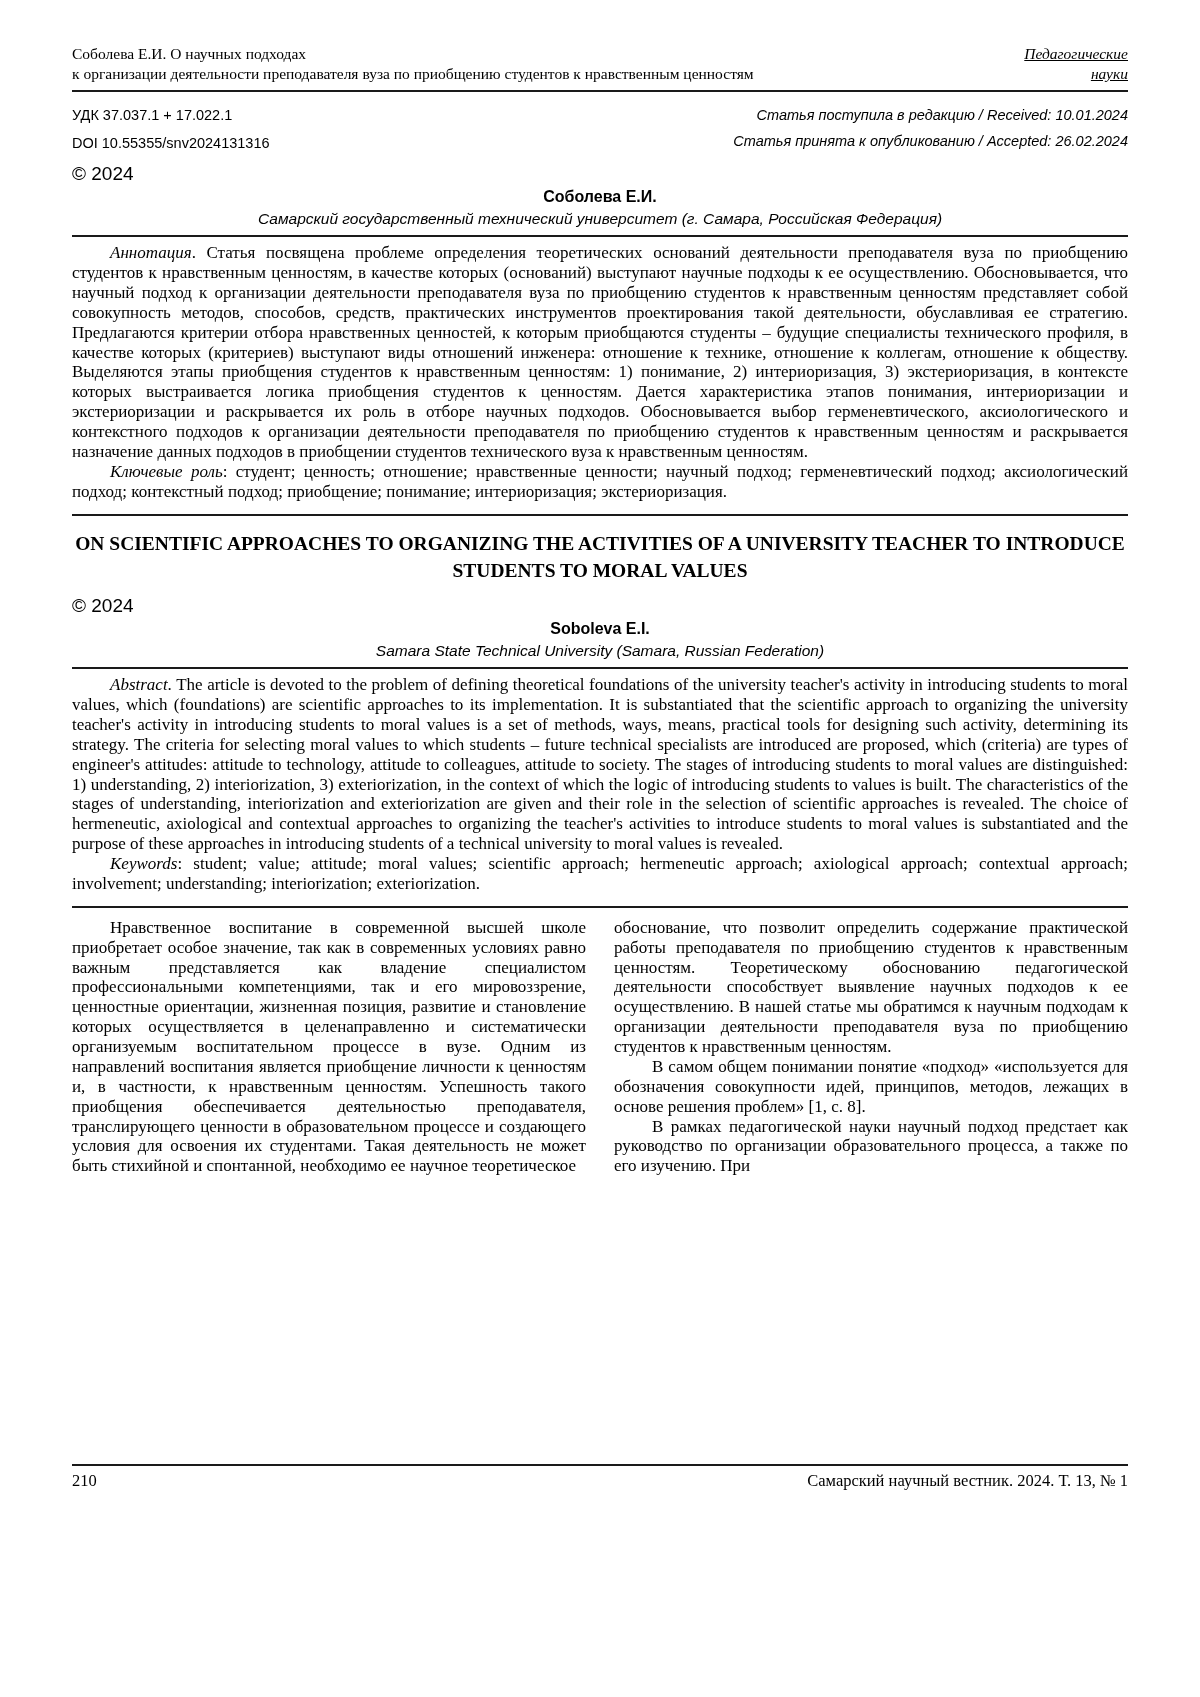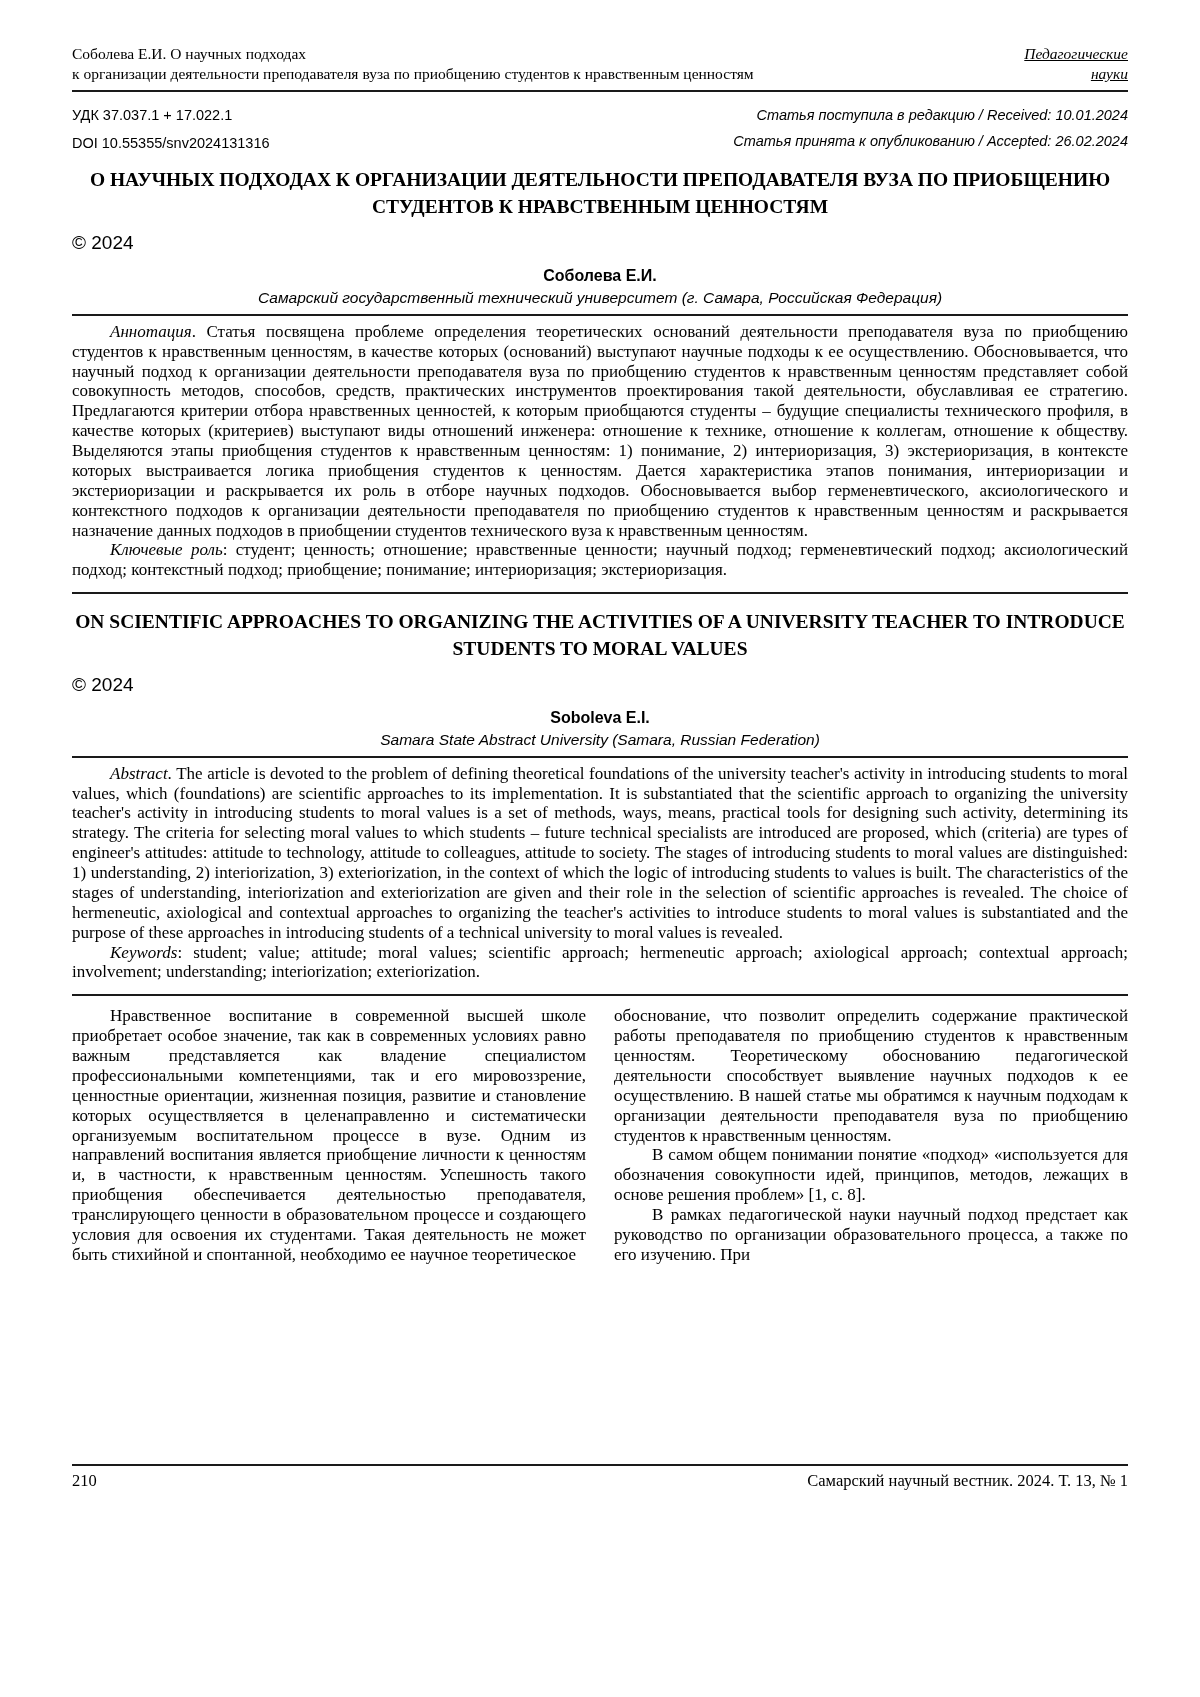--- a/index.html
+++ b/index.html
@@ -58,21 +58,21 @@
     font-weight: bold;
     font-size: 19.5px;
     line-height: 1.4;
   }
   .copyright {
     margin-top: 11px;
     font-family: "Liberation Sans", sans-serif;
     font-size: 19px;
   }
   .author {
-    margin-top: 13px;
+    margin-top: 3px;
     text-align: center;
     font-family: "Liberation Sans", sans-serif;
     font-weight: bold;
     font-size: 16px;
   }
   .affiliation {
     margin-top: 4px;
     text-align: center;
     font-family: "Liberation Sans", sans-serif;
     font-style: italic;
@@ -136,35 +136,34 @@
     <div class="meta-left">
       <div>УДК 37.037.1 + 17.022.1</div>
       <div>DOI 10.55355/snv2024131316</div>
     </div>
     <div class="meta-right">
       <div>Статья поступила в редакцию / Received: 10.01.2024</div>
       <div>Статья принята к опубликованию / Accepted: 26.02.2024</div>
     </div>
   </div>
 
-  <div class="title">О НАУЧНЫХ ПОДХОДАХ К ОРГАНИЗАЦИИ ДЕЯТЕЛЬНОСТИ ПРЕПОДАВАТЕЛЯ ВУЗА ПО ПРИОБЩЕНИЮ СТУДЕНТОВ К НРАВСТВЕННЫМ ЦЕННОСТЯМ</div>
   <div class="copyright">© 2024</div>
   <div class="author">Соболева Е.И.</div>
   <div class="affiliation">Самарский государственный технический университет (г. Самара, Российская Федерация)</div>
   <hr class="rule mt7">
 
   <p class="para mt6"><span class="ital">Аннотация</span><span>. Статья посвящена проблеме определения теоретических оснований деятельности преподавателя вуза по приобщению студентов к нравственным ценностям, в качестве которых (оснований) выступают научные подходы к ее осуществлению. Обосновывается, что научный подход к организации деятельности преподавателя вуза по приобщению студентов к нравственным ценностям представляет собой совокупность методов, способов, средств, практических инструментов проектирования такой деятельности, обуславливая ее стратегию. Предлагаются критерии отбора нравственных ценностей, к которым приобщаются студенты – будущие специалисты технического профиля, в качестве которых (критериев) выступают виды отношений инженера: отношение к технике, отношение к коллегам, отношение к обществу. Выделяются этапы приобщения студентов к нравственным ценностям: 1) понимание, 2) интериоризация, 3) экстериоризация, в контексте которых выстраивается логика приобщения студентов к ценностям. Дается характеристика этапов понимания, интериоризации и экстериоризации и раскрывается их роль в отборе научных подходов. Обосновывается выбор герменевтического, аксиологического и контекстного подходов к организации деятельности преподавателя по приобщению студентов к нравственным ценностям и раскрывается назначение данных подходов в приобщении студентов технического вуза к нравственным ценностям.</span></p>
   <p class="para"><span class="ital">Ключевые роль</span><span>: студент; ценность; отношение; нравственные ценности; научный подход; герменевтический подход; аксиологический подход; контекстный подход; приобщение; понимание; интериоризация; экстериоризация.</span></p>
 
   <hr class="rule mt12">
 
   <div class="title" lang="en">ON SCIENTIFIC APPROACHES TO ORGANIZING THE ACTIVITIES OF A UNIVERSITY TEACHER TO INTRODUCE STUDENTS TO MORAL VALUES</div>
   <div class="copyright">© 2024</div>
   <div class="author" lang="en">Soboleva E.I.</div>
-  <div class="affiliation" lang="en">Samara State Abstract University (Samara, Russian Federation)</div>
+  <div class="affiliation" lang="en">Samara State Technical University (Samara, Russian Federation)</div>
   <hr class="rule mt7">
 
   <p class="para mt6" lang="en"><span class="ital">Abstract</span><span>. The article is devoted to the problem of defining theoretical foundations of the university teacher's activity in introducing students to moral values, which (foundations) are scientific approaches to its implementation. It is substantiated that the scientific approach to organizing the university teacher's activity in introducing students to moral values is a set of methods, ways, means, practical tools for designing such activity, determining its strategy. The criteria for selecting moral values to which students – future technical specialists are introduced are proposed, which (criteria) are types of engineer's attitudes: attitude to technology, attitude to colleagues, attitude to society. The stages of introducing students to moral values are distinguished: 1) understanding, 2) interiorization, 3) exteriorization, in the context of which the logic of introducing students to values is built. The characteristics of the stages of understanding, interiorization and exteriorization are given and their role in the selection of scientific approaches is revealed. The choice of hermeneutic, axiological and contextual approaches to organizing the teacher's activities to introduce students to moral values is substantiated and the purpose of these approaches in introducing students of a technical university to moral values is revealed.</span></p>
   <p class="para" lang="en"><span class="ital">Keywords</span><span>: student; value; attitude; moral values; scientific approach; hermeneutic approach; axiological approach; contextual approach; involvement; understanding; interiorization; exteriorization.</span></p>
 
   <hr class="rule mt12">
 
   <div class="columns">
     <div class="col">
       <p class="para">Нравственное воспитание в современной высшей школе приобретает особое значение, так как в современных условиях равно важным представляется как владение специалистом профессиональными компетенциями, так и его мировоззрение, ценностные ориентации, жизненная позиция, развитие и становление которых осуществляется в целенаправленно и систематически организуемым воспитательном процессе в вузе. Одним из направлений воспитания является приобщение личности к ценностям и, в частности, к нравственным ценностям. Успешность такого приобщения обеспечивается деятельностью преподавателя, транслирующего ценности в образовательном процессе и создающего условия для освоения их студентами. Такая деятельность не может быть стихийной и спонтанной, необходимо ее научное теоретическое</p>

